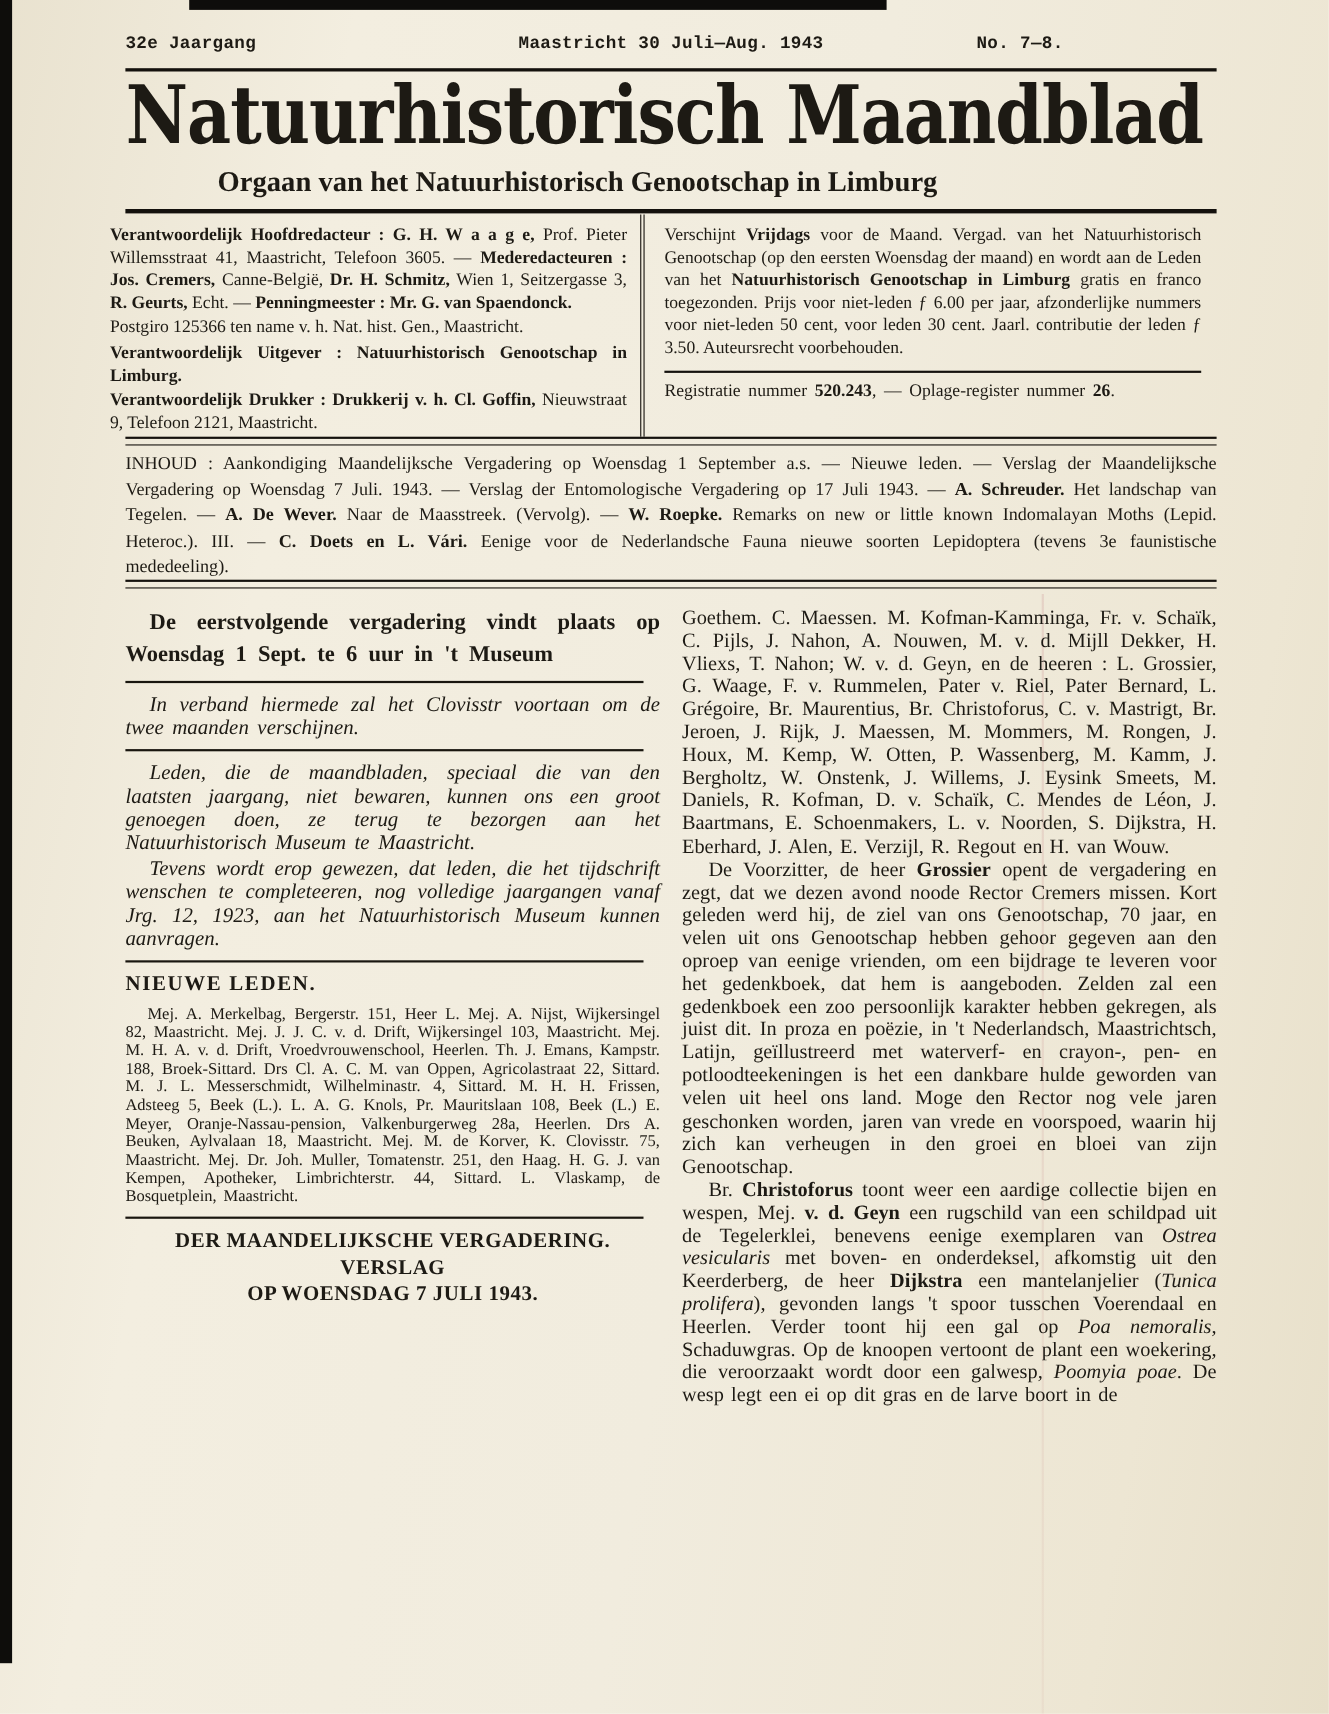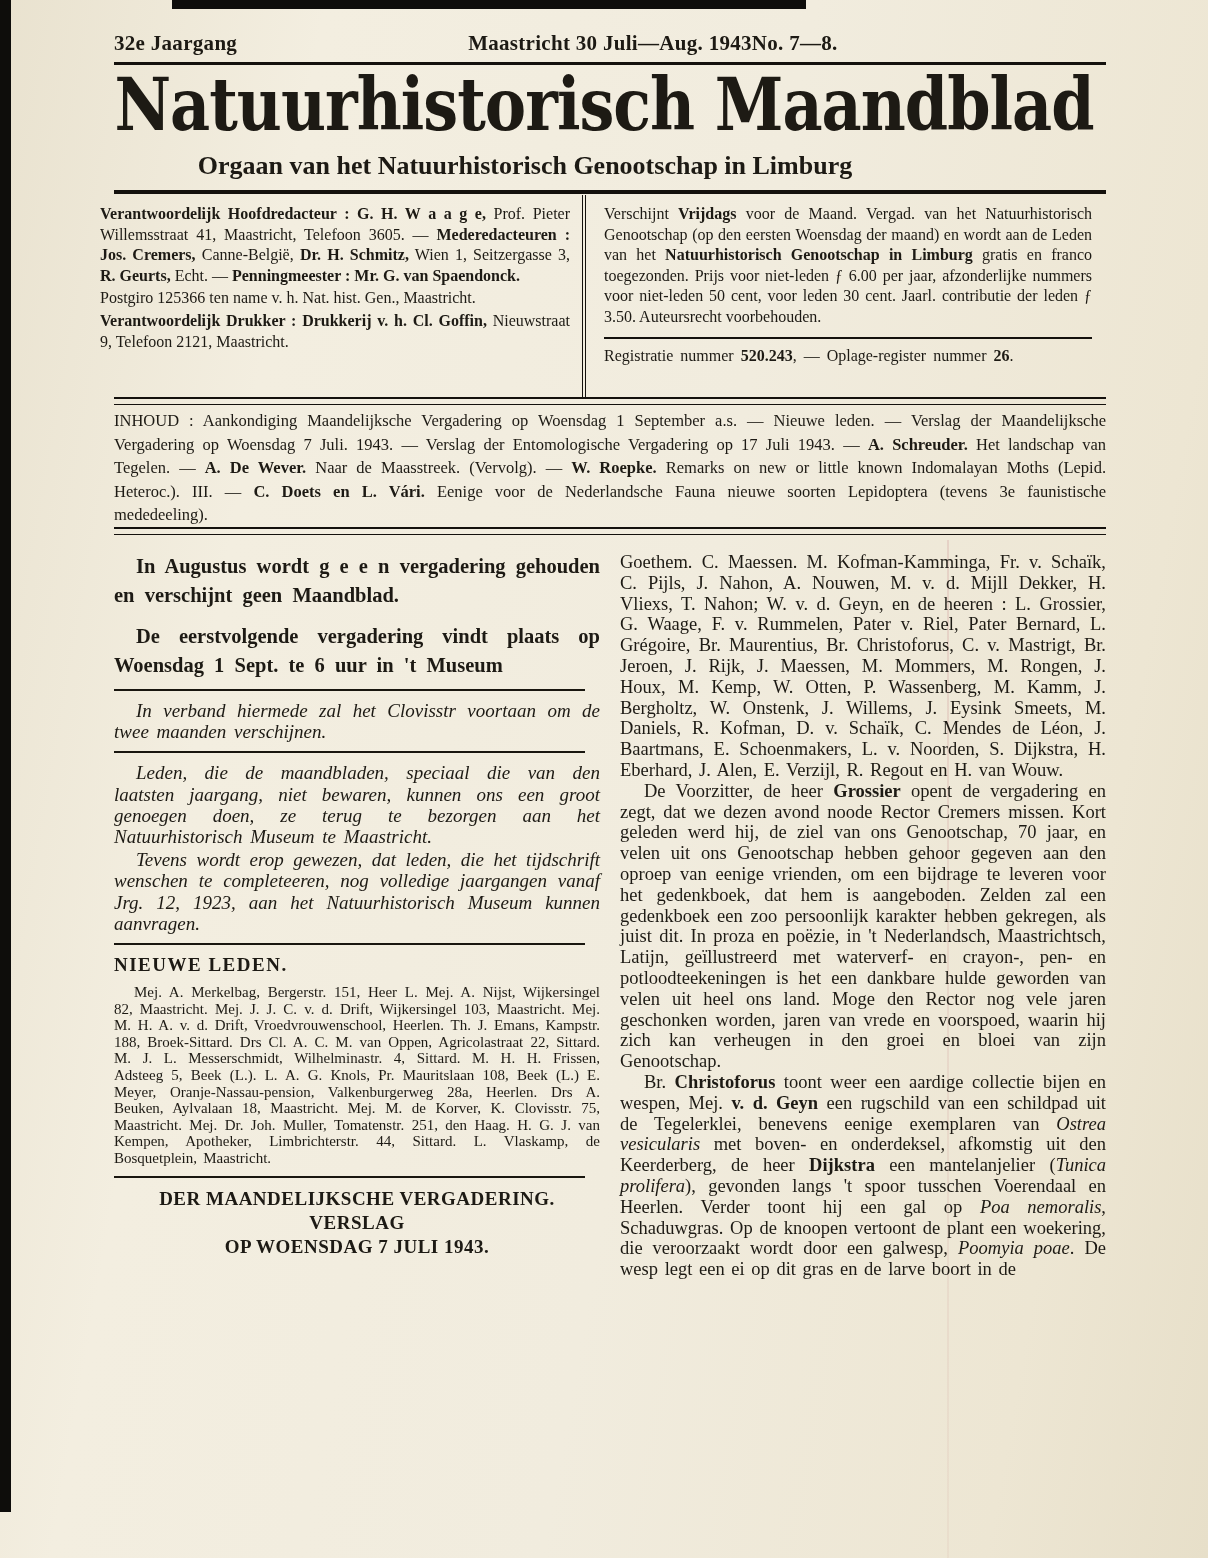--- a/index.html
+++ b/index.html
@@ -12,22 +12,22 @@
   }
   .edge-bar { position:absolute; background:#0e0d0b; }
   #left-bar { left:0; top:0; width:11px; height:1512px; }
   #top-bar { left:172px; top:0; width:634px; height:9px; }
   .crease { position:absolute; left:947px; top:540px; width:2px; height:1018px;
     background:linear-gradient(to bottom, rgba(205,150,150,.28), rgba(205,160,150,.12)); }
 
   
   .header-row { position:absolute; top:31px; left:114px; width:992px;
     display:grid; grid-template-columns:1fr auto 1fr; align-items:baseline;
-    font-weight:700; font-size:21px; letter-spacing:.3px; }
-  .header-row .right { text-align:left; }
+    font-weight:700; font-size:16px; letter-spacing:.3px;font-family:Liberation Mono, monospace; }
+  .header-row .right { text-align:center; }
   .header-row .center { text-align:right; }
   .rule { position:absolute; left:114px; width:992px; background:#14110d; }
   #header-rule { top:62px; height:3px; }
   #title-rule  { top:190px; height:4px; }
   .double-rule { position:absolute; left:114px; width:992px; height:5px;
     border-top:2.5px solid #14110d; border-bottom:1.5px solid #14110d; background:transparent; }
   #rule-a { top:397px; } #rule-b { top:527px; }
 
   .page-title { position:absolute; top:64px; left:0; width:1208px; margin:0;
     text-align:center; font-family:"DejaVu Serif", serif; font-weight:700;
@@ -91,39 +91,39 @@
 <div class="rule" id="header-rule"></div>
 
 <h1 class="page-title">Natuurhistorisch Maandblad</h1>
 <div class="page-subtitle">Orgaan van het Natuurhistorisch Genootschap in Limburg</div>
 <div class="rule" id="title-rule"></div>
 
 <div class="masthead">
   <div class="mh-left">
     <p><span class="seg-b">Verantwoordelijk Hoofdredacteur :  G.  H.  W a a g e,</span><span> Prof. Pieter Willemsstraat 41, Maastricht, Telefoon 3605. — </span><span class="seg-b">Mederedacteuren :  Jos.  Cremers,</span><span> Canne-België, </span><span class="seg-b">Dr.  H.  Schmitz,</span><span> Wien 1, Seitzergasse 3, </span><span class="seg-b">R.  Geurts,</span><span> Echt. — </span><span class="seg-b">Penningmeester :  Mr.  G.  van  Spaendonck.</span></p>
     <p>Postgiro 125366 ten name v. h. Nat. hist. Gen., Maastricht.</p>
+    <p class="b">Verantwoordelijk Uitgever :  Natuurhistorisch  Genootschap in Limburg.</p>
     <p><span class="seg-b">Verantwoordelijk  Drukker :  Drukkerij  v.  h.  Cl.  Goffin,</span><span> Nieuwstraat 9, Telefoon 2121, Maastricht.</span></p>
   </div>
   <div class="mh-divider"></div>
   <div class="mh-right">
     <p><span>Verschijnt </span><span class="seg-b">Vrijdags</span><span> voor de Maand. Vergad. van het Natuurhistorisch Genootschap (op den eersten Woensdag der maand) en wordt aan de Leden van het </span><span class="seg-b">Natuurhistorisch Genootschap in Limburg</span><span> gratis en franco toegezonden. Prijs voor niet-leden ƒ 6.00 per jaar, afzonderlijke nummers voor niet-leden 50 cent, voor leden 30 cent. Jaarl. contributie der leden ƒ 3.50. Auteursrecht voorbehouden.</span></p>
     <div class="reg-rule"></div>
     <p class="registration"><span>Registratie nummer </span><span class="seg-b">520.243</span><span>, — Oplage-register nummer </span><span class="seg-b">26</span><span>.</span></p>
   </div>
 </div>
 
 <div class="double-rule" id="rule-a"></div>
 
 <p class="inhoud"><span>INHOUD : Aankondiging Maandelijksche Vergadering op Woensdag 1 September a.s. — Nieuwe leden. — Verslag der Maandelijksche Vergadering op Woensdag 7 Juli. 1943. — Verslag der Entomologische Vergadering op 17 Juli 1943. — </span><span class="seg-b">A. Schreuder.</span><span> Het landschap van Tegelen. — </span><span class="seg-b">A. De Wever.</span><span> Naar de Maasstreek. (Vervolg). — </span><span class="seg-b">W. Roepke.</span><span> Remarks on new or little known Indomalayan Moths (Lepid. Heteroc.). III. — </span><span class="seg-b">C. Doets en L. Vári.</span><span> Eenige voor de Nederlandsche Fauna nieuwe soorten Lepidoptera (tevens 3e faunistische mededeeling).</span></p>
 
 <div class="double-rule" id="rule-b"></div>
 
 <div class="columns">
   <div class="col-left">
-    <p class="announce">In Augustus wordt g e e n vergadering gehouden en verschijnt geen Maandblad.</p>
     <p class="announce">De eerstvolgende vergadering vindt plaats op Woensdag 1 Sept. te 6 uur in 't Museum</p>
     <div class="col-rule"></div>
     <p class="notice">In verband hiermede zal het Clovisstr voortaan om de twee maanden verschijnen.</p>
     <div class="col-rule"></div>
     <p class="notice">Leden, die de maandbladen, speciaal die van den laatsten jaargang, niet bewaren, kunnen ons een groot genoegen doen, ze terug te bezorgen aan het Natuurhistorisch Museum te Maastricht.</p>
     <p class="notice">Tevens wordt erop gewezen, dat leden, die het tijdschrift wenschen te completeeren, nog volledige jaargangen vanaf Jrg. 12, 1923, aan het Natuurhistorisch Museum kunnen aanvragen.</p>
     <div class="col-rule"></div>
     <h2 class="section-heading">NIEUWE LEDEN.</h2>
     <p class="members">Mej. A. Merkelbag, Bergerstr. 151, Heer L. Mej. A. Nijst, Wijkersingel 82, Maastricht. Mej. J. J. C. v. d. Drift, Wijkersingel 103, Maastricht. Mej. M. H. A. v. d. Drift, Vroedvrouwenschool, Heerlen. Th. J. Emans, Kampstr. 188, Broek-Sittard. Drs Cl. A. C. M. van Oppen, Agricolastraat 22, Sittard. M. J. L. Messerschmidt, Wilhelminastr. 4, Sittard. M. H. H. Frissen, Adsteeg 5, Beek (L.). L. A. G. Knols, Pr. Mauritslaan 108, Beek (L.) E. Meyer, Oranje-Nassau-pension, Valkenburgerweg 28a, Heerlen. Drs A. Beuken, Aylvalaan 18, Maastricht. Mej. M. de Korver, K. Clovisstr. 75, Maastricht. Mej. Dr. Joh. Muller, Tomatenstr. 251, den Haag. H. G. J. van Kempen, Apotheker, Limbrichterstr. 44, Sittard. L. Vlaskamp, de Bosquetplein, Maastricht.</p>
     <div class="col-rule"></div>

